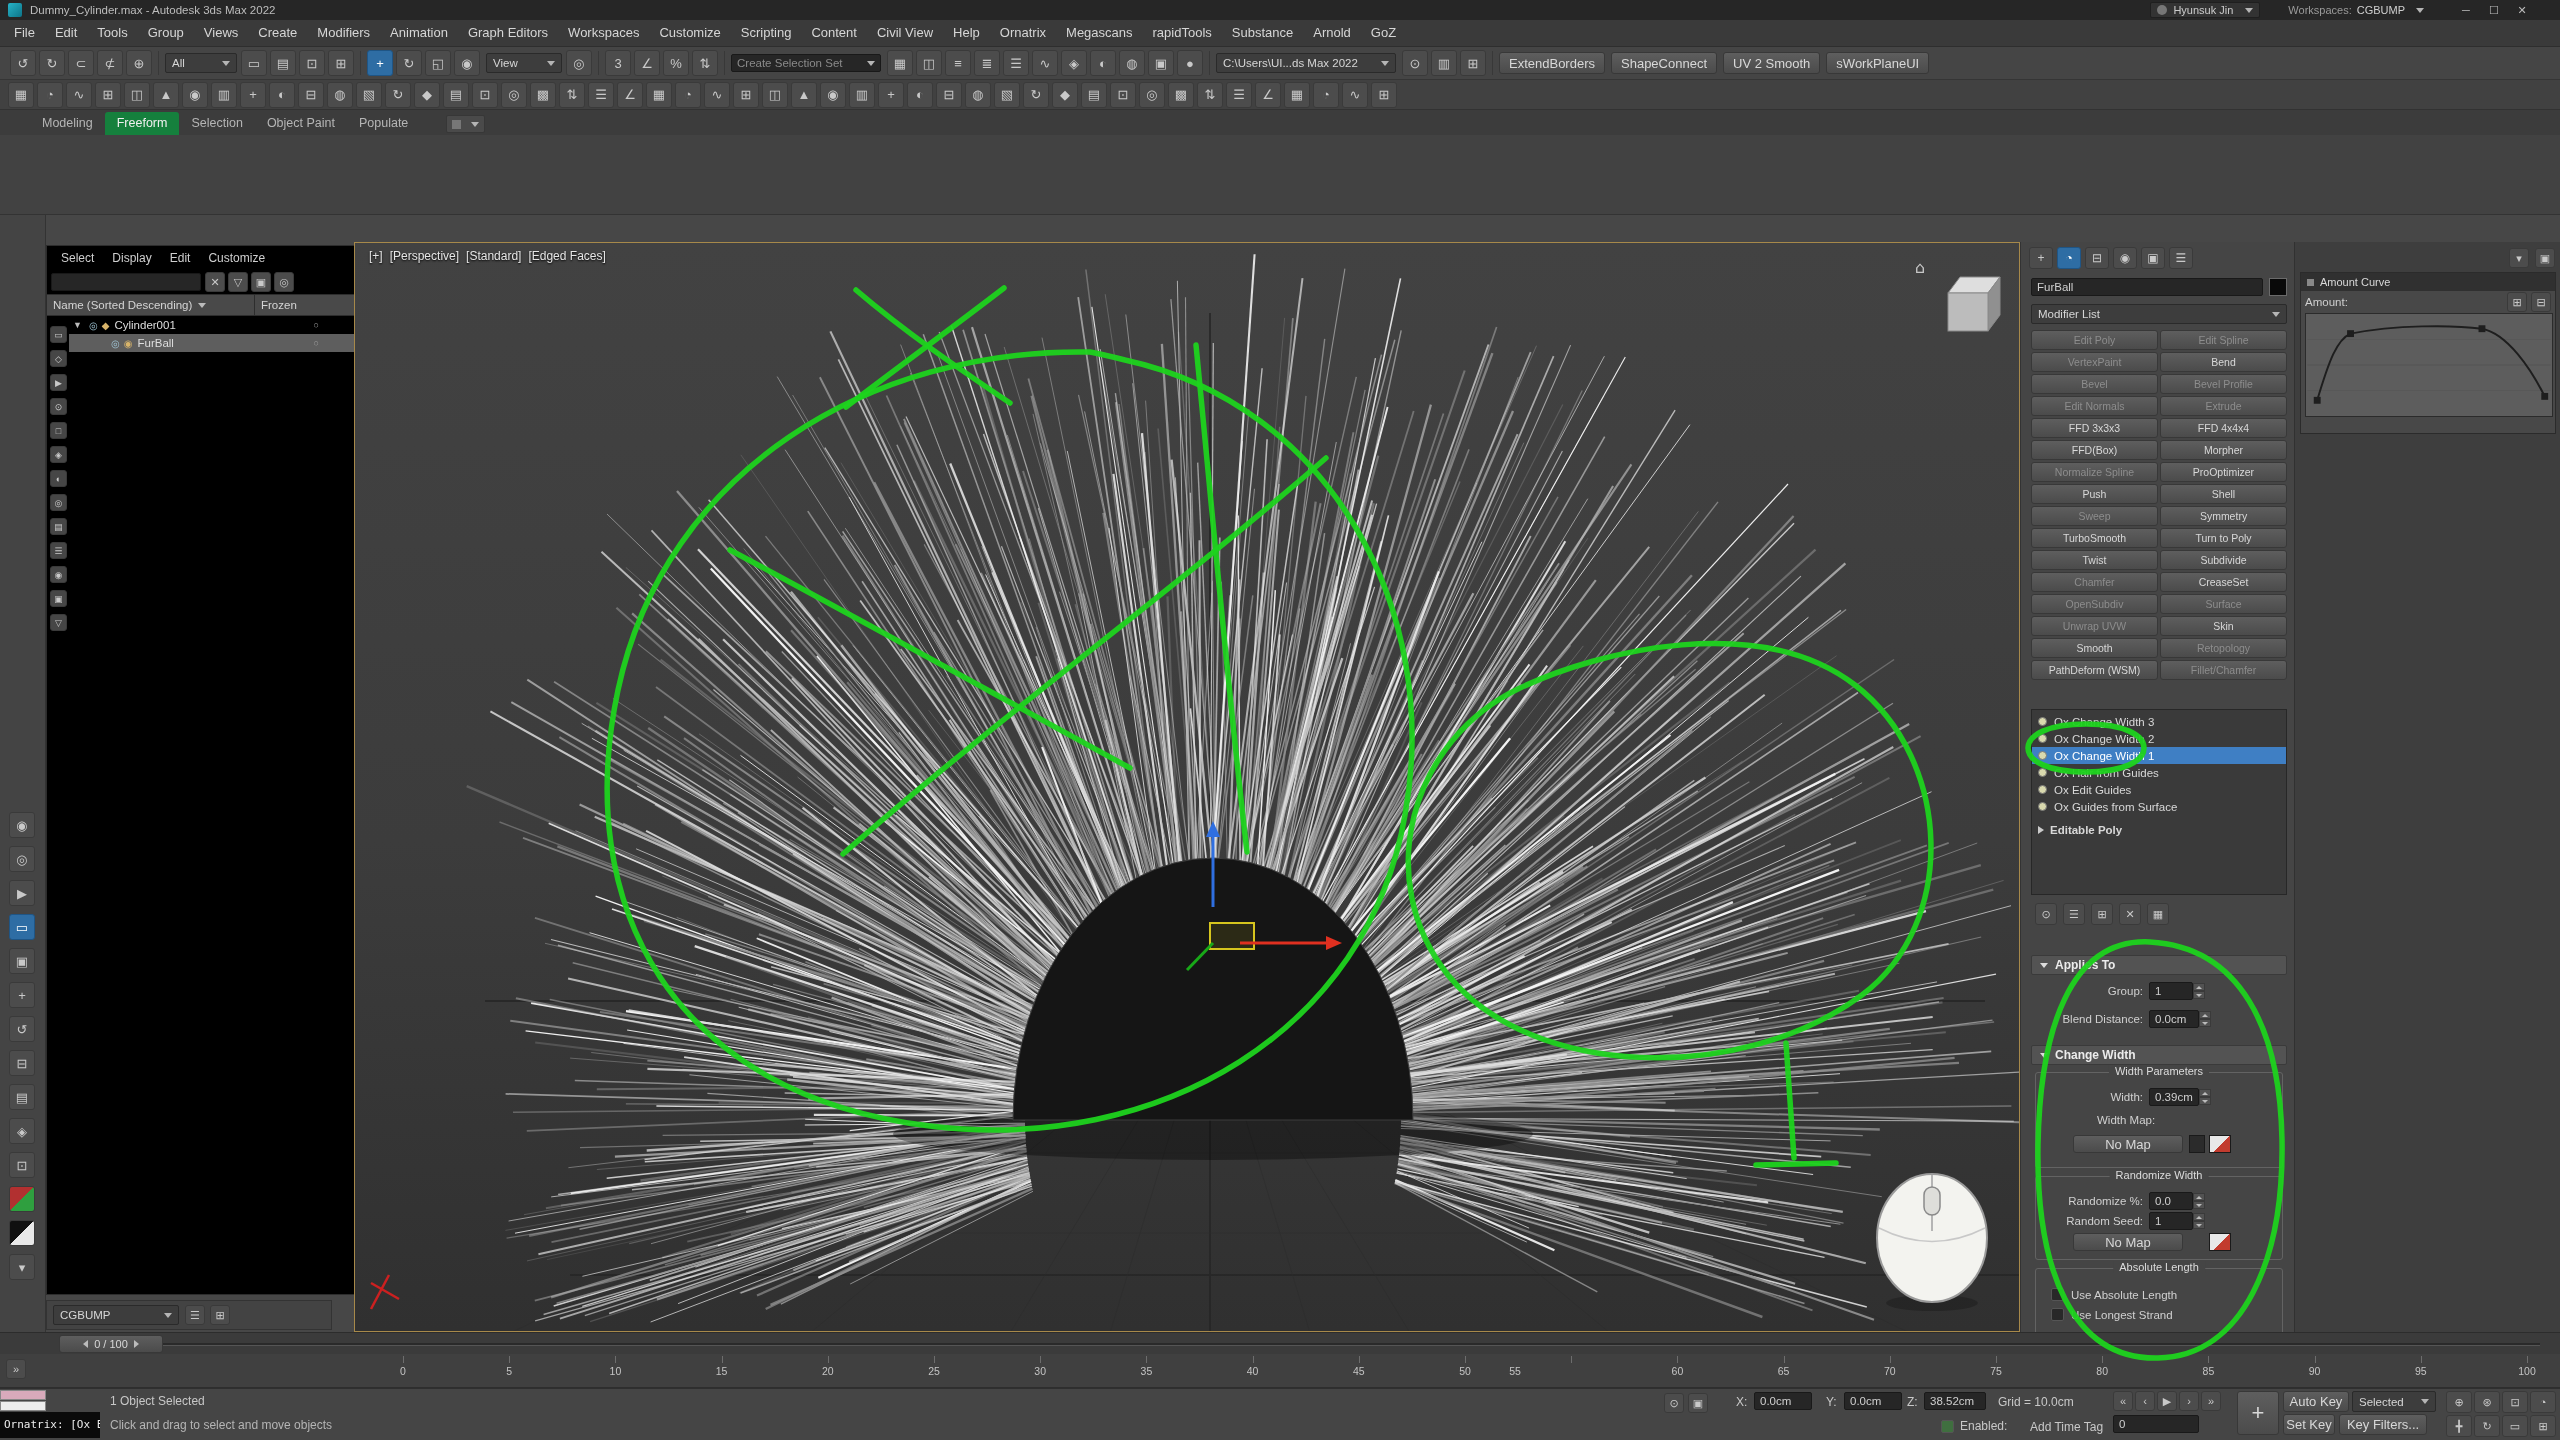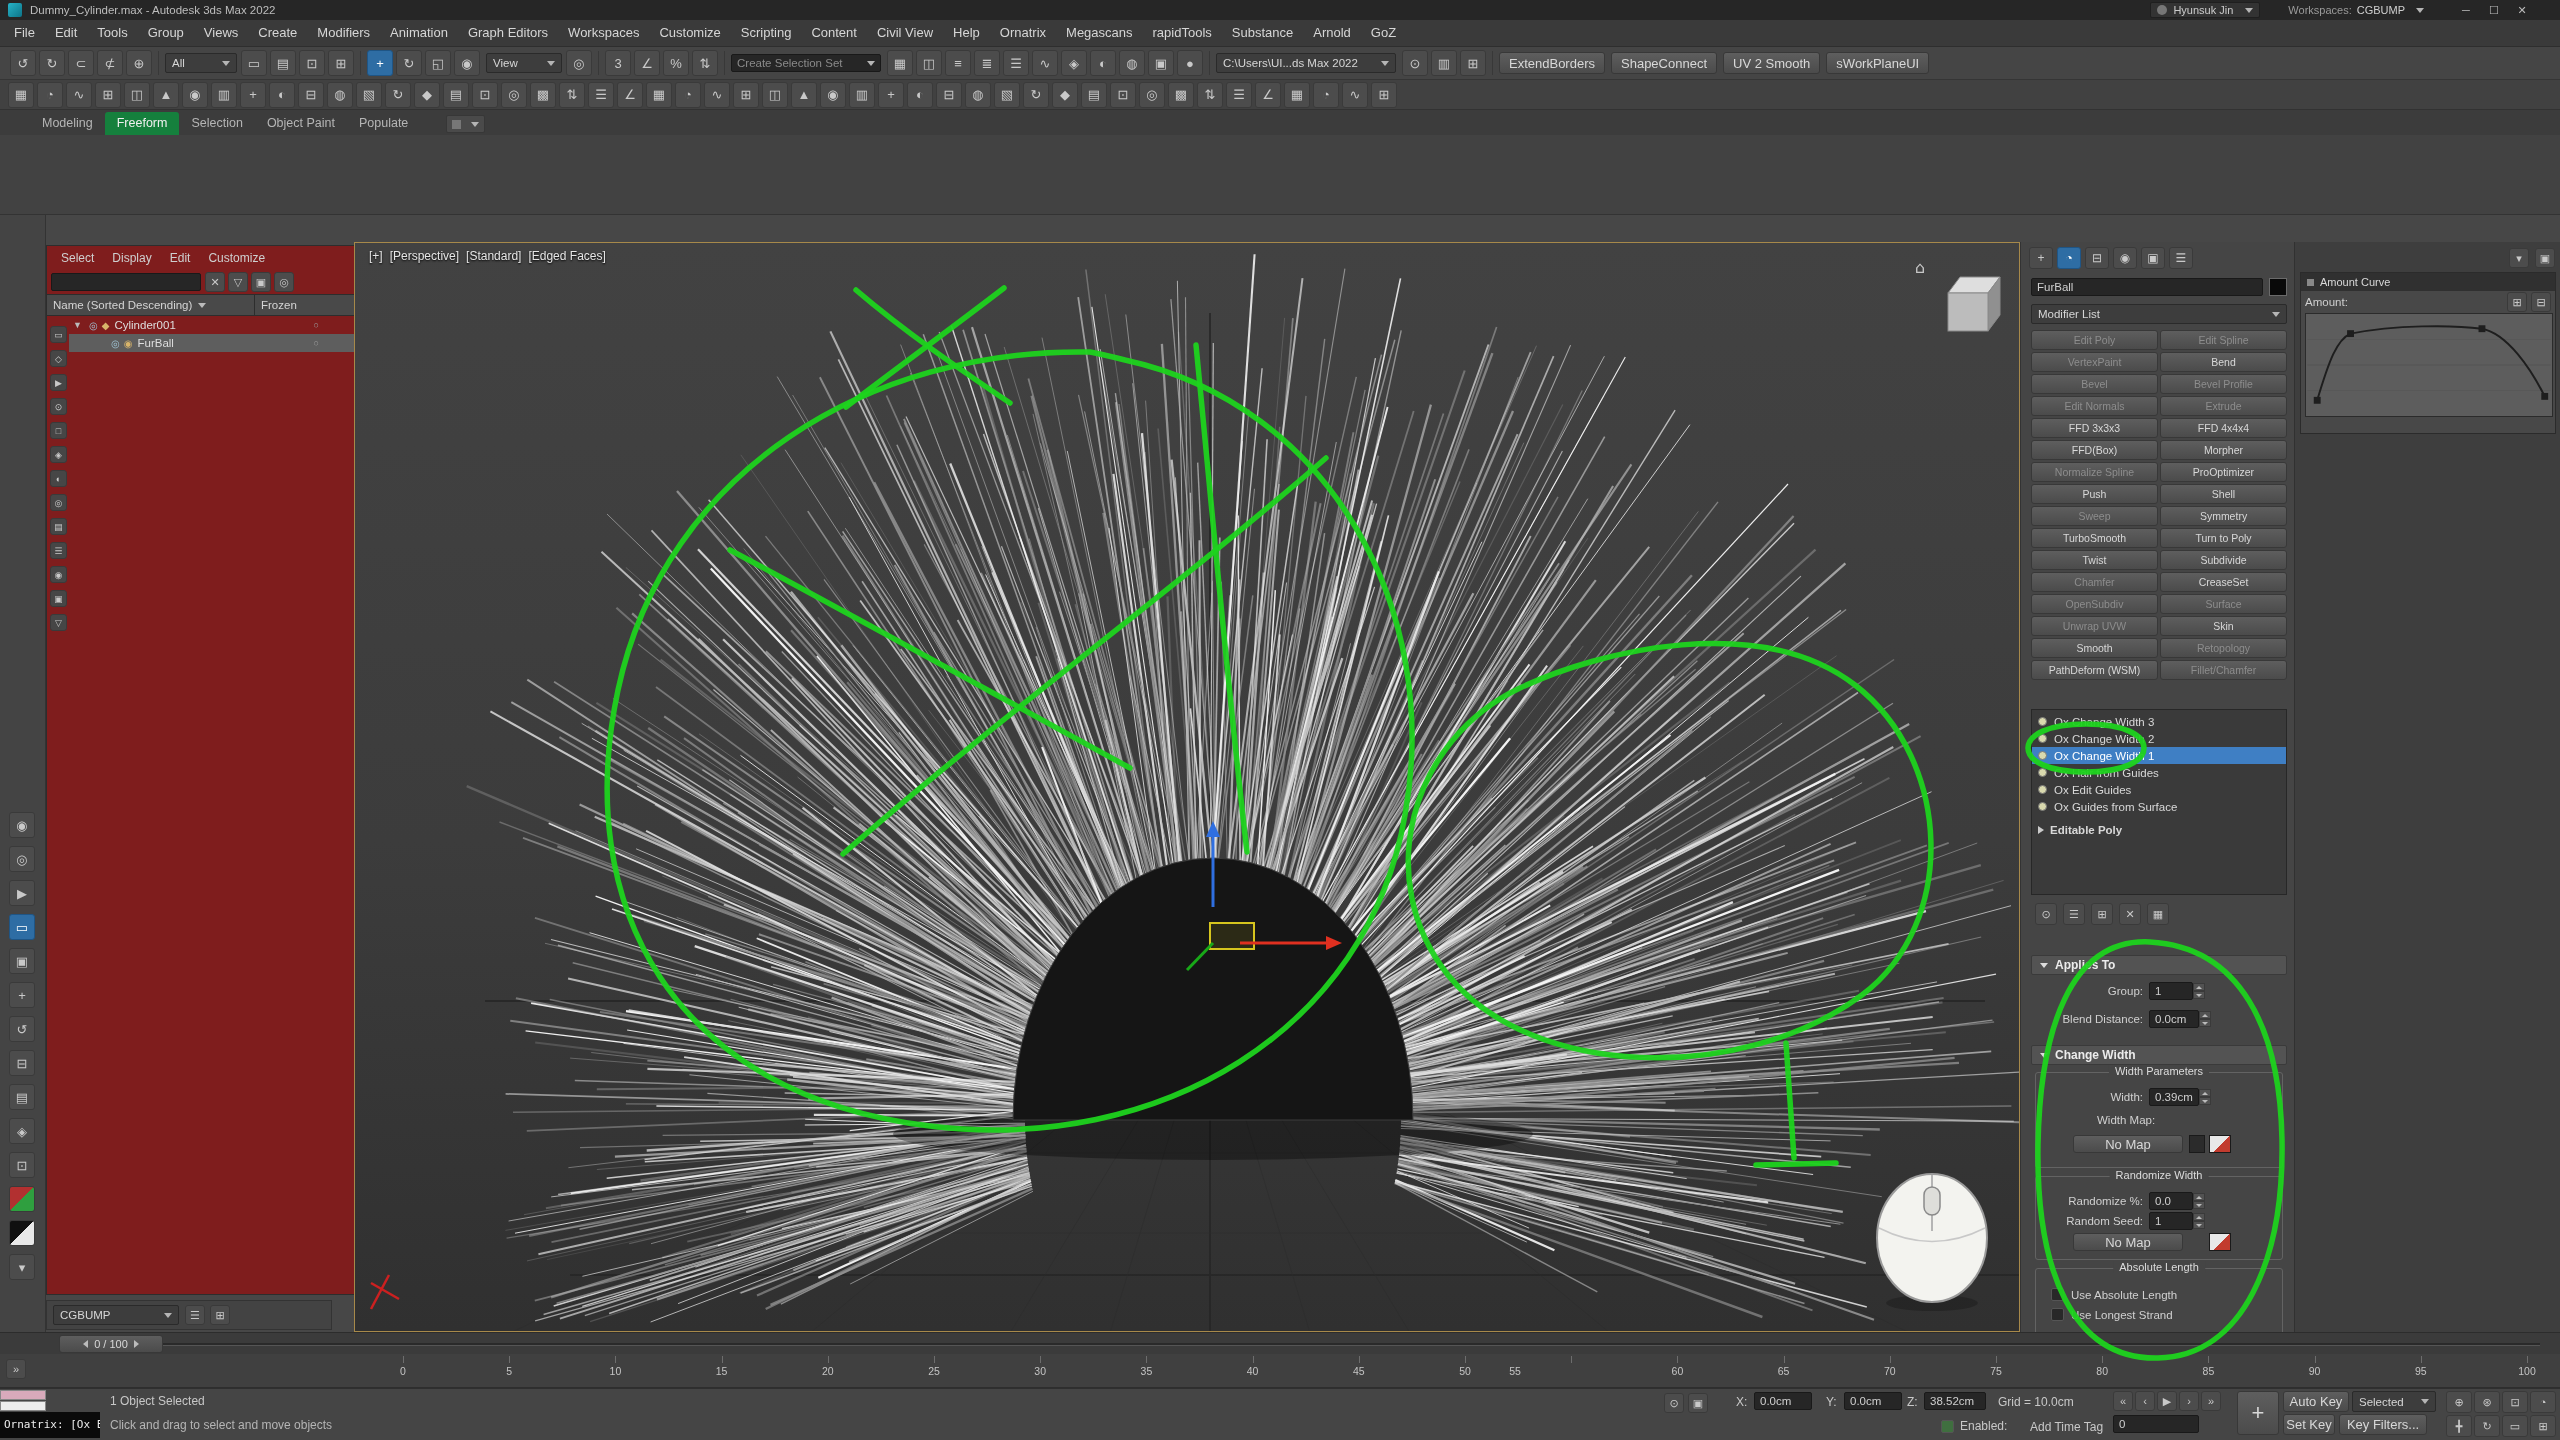--- a/index.html
+++ b/index.html
@@ -43,21 +43,21 @@
 .rtab.active{background:#15803d;color:#f0f0f0;}
 #ribbonchip{display:flex;align-items:center;gap:4px;margin-left:26px;height:18px;background:#4a4a4a;border:1px solid #373737;border-radius:2px;padding:0 5px;margin-bottom:2px;}
 #ribbonchip .sq{width:9px;height:9px;background:#777;}
 #ribbonbody{left:0;top:135px;width:2560px;height:80px;background:#424242;border-bottom:1px solid #333;}
 
 #leftstrip{left:0;top:215px;width:46px;height:1117px;background:#444;border-right:1px solid #333;}
 #leftstrip-icons{position:absolute;left:9px;top:597px;display:flex;flex-direction:column;gap:8px;}
 .chip-rg{background:linear-gradient(135deg,#b23030 50%,#2f9f3f 50%) !important;color:transparent !important;}
 .chip-bw{background:linear-gradient(135deg,#101010 50%,#e8e8e8 50%) !important;color:transparent !important;}
 
-#explorer{left:46px;top:245px;width:344px;height:1050px;background:#7f1d1d;border:1px solid #2d2d2d;}
+#explorer{left:46px;top:245px;width:344px;height:1050px;background:#000000;border:1px solid #2d2d2d;}
 #exp-menus{display:flex;gap:2px;height:24px;align-items:center;padding-left:6px;}
 #exp-menus div{padding:0 8px;font-size:12px;color:#cfcfcf;}
 #exp-tools{display:flex;align-items:center;gap:4px;padding:2px 4px;}
 #exp-header{display:flex;height:22px;background:#494949;border-top:1px solid #2d2d2d;border-bottom:1px solid #2d2d2d;align-items:center;font-size:11.5px;}
 #exp-header .hname{width:208px;display:flex;align-items:center;padding-left:6px;border-right:1px solid #2d2d2d;height:100%;}
 #exp-header .hfrozen{flex:1;padding-left:6px;}
 .sorttri{width:0;height:0;border-left:4px solid transparent;border-right:4px solid transparent;border-top:5px solid #bbb;margin-left:6px;}
 .exp-row{display:flex;align-items:center;height:18px;font-size:11.5px;color:#dedede;padding-left:4px;position:relative;}
 .exp-row.selected{background:#5e5e5e;}
 .exp-row.child{padding-left:26px;}

